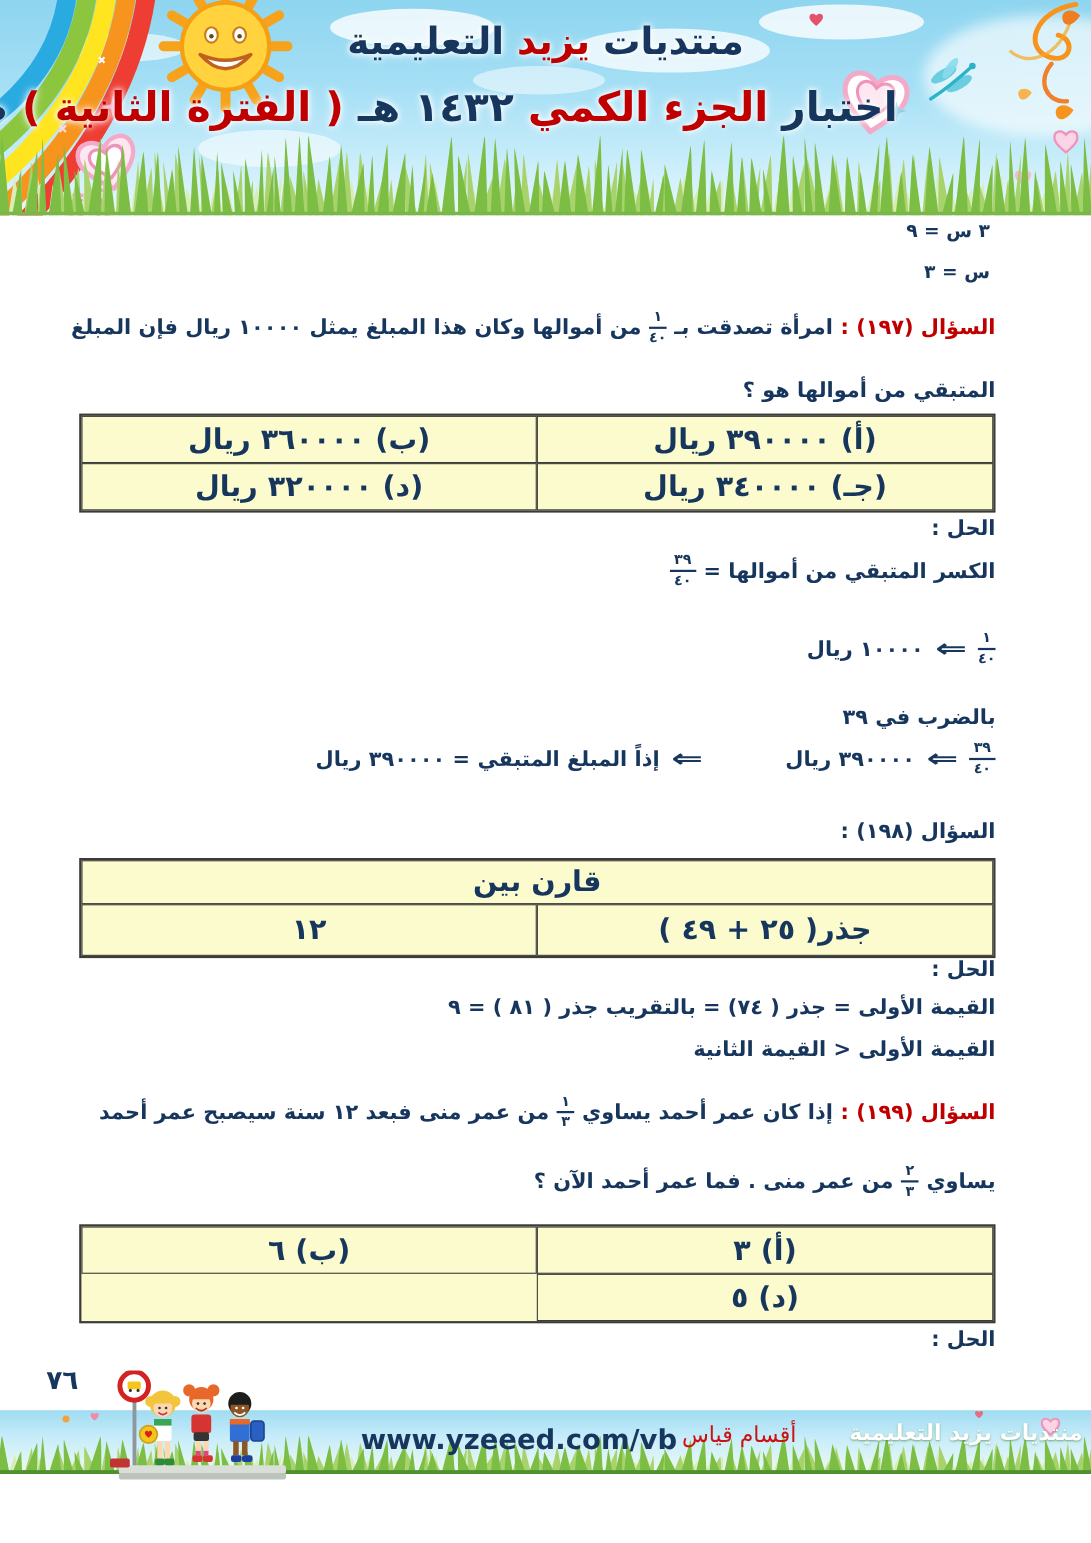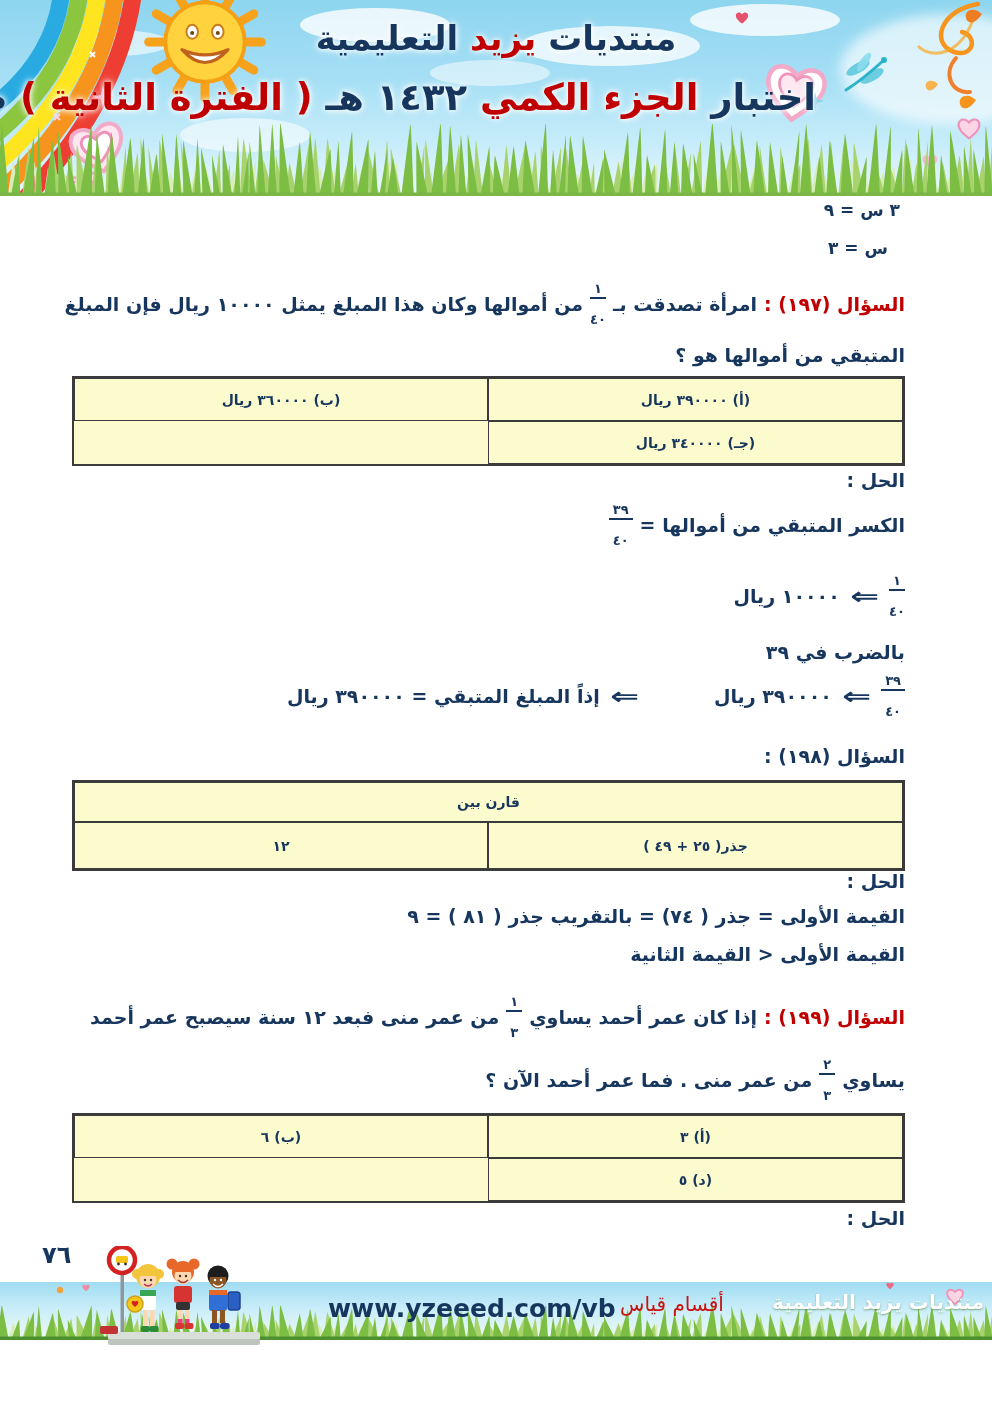--- a/index.html
+++ b/index.html
@@ -19,29 +19,29 @@
   .red{color:#c00000;}
   .navy{color:#17365d;}
   
   .txt{position:absolute;direction:rtl;white-space:nowrap;font-weight:bold;color:#17365d;
        font-size:19px;}
   .eq{font-size:17px;}
   .fline{display:flex;align-items:center;gap:7px;}
   .frac{display:inline-flex;flex-direction:column;align-items:center;line-height:1;
         font-size:13px;font-weight:bold;color:#17365d;}
   .frac .fn{padding:0 4px 2px;border-bottom:2px solid #17365d;}
-  .frac .fd{padding-top:14px;}
+  .frac .fd{padding-top:2px;}
   .arrow{display:inline-block;font-size:23px;transform:scaleX(1.5);margin:0 8px;}
   .gap60{display:inline-block;width:58px;}
   
   .qtable{position:absolute;left:72px;width:833px;display:grid;
     grid-template-columns:415px 1fr;direction:rtl;background:#fbfbce;
     border:2px solid #3b3b3b;box-sizing:border-box;}
   .qtable .cell{border:1px solid #3b3b3b;display:flex;align-items:center;justify-content:center;
-    height:41px;font-size:14px;font-weight:bold;color:#17365d;direction:rtl;}
+    height:41px;font-size:26px;font-weight:bold;color:#17365d;direction:rtl;}
   .cell.span2{grid-column:1 / -1;height:38px;}
   
   .fband{position:absolute;left:0;top:1282px;width:992px;height:58px;
     background:linear-gradient(180deg,#9fdcf2 0%,#c9edfa 45%,#eefaf2 100%);}
   .pagenum{position:absolute;left:42px;top:1241px;font-size:24px;font-weight:bold;color:#17365d;}
   .furl{position:absolute;left:328px;top:1294px;font-size:25px;font-weight:bold;color:#17365d;}
   .fsection{position:absolute;left:620px;top:1292px;font-size:20px;font-weight:normal;
     color:#cc1111;direction:rtl;}
   .fsite{position:absolute;left:772px;top:1290px;font-size:20px;font-weight:bold;color:#ffffff;
     direction:rtl;text-shadow:0 1px 2px rgba(60,120,40,.6);}
@@ -152,37 +152,38 @@
 
   <div class="title1">
     <span class="navy">منتديات </span><span class="red">يزيد</span><span class="navy"> التعليمية</span>
   </div>
   <div class="title2">
     <span class="navy">اختبار </span><span class="red">الجزء الكمي </span><span class="navy">١٤٣٢ هـ </span><span class="red">( الفترة الثانية )</span><span class="navy"> طلاب</span>
   </div>
 </div>
 
 <div class="txt eq" style="top:200px;right:92px;">٣ س = ٩</div>
-<div class="txt eq" style="top:238px;right:104px;">س = ٣</div>
+<div class="txt eq" style="top:238px;right:92px;">س = ٣</div>
 
 <div class="txt fline" style="top:282px;right:87px;">
   <span class="red">السؤال (١٩٧) :</span>
   <span>امرأة تصدقت بـ</span>
   <span class="frac">
     <span class="fn">١</span>
     <span class="fd">٤٠</span>
   </span>
   <span>من أموالها وكان هذا المبلغ يمثل ١٠٠٠٠ ريال فإن المبلغ</span>
 </div>
 <div class="txt" style="top:344px;right:87px;">المتبقي من أموالها هو ؟</div>
 
 <div class="qtable" style="top:376px;">
   <div class="cell">(أ) ٣٩٠٠٠٠ ريال</div>
   <div class="cell">(ب) ٣٦٠٠٠٠ ريال</div>
   <div class="cell">(جـ) ٣٤٠٠٠٠ ريال</div>
+  <div class="cell">(د) ٣٢٠٠٠٠ ريال</div>
 </div>
 
 <div class="txt red" style="top:469px;right:87px;">الحل :</div>
 
 <div class="txt fline" style="top:503px;right:87px;">
   <span>الكسر المتبقي من أموالها =</span>
   <span class="frac">
     <span class="fn">٣٩</span>
     <span class="fd">٤٠</span>
   </span>

